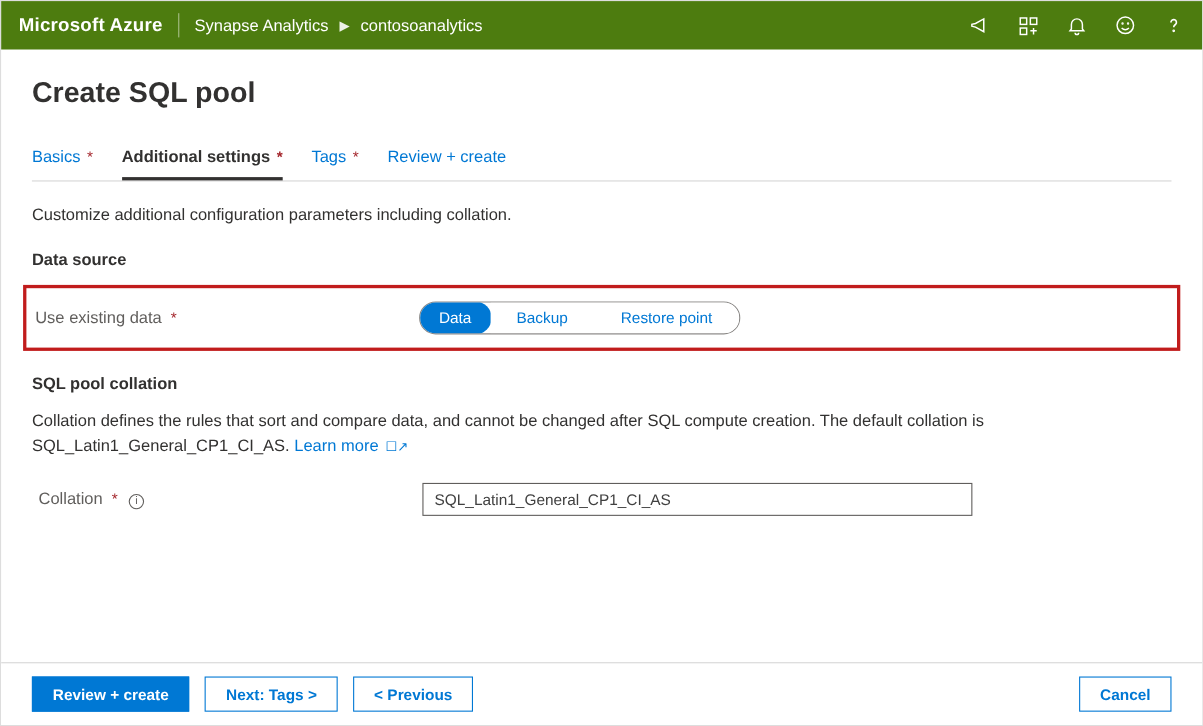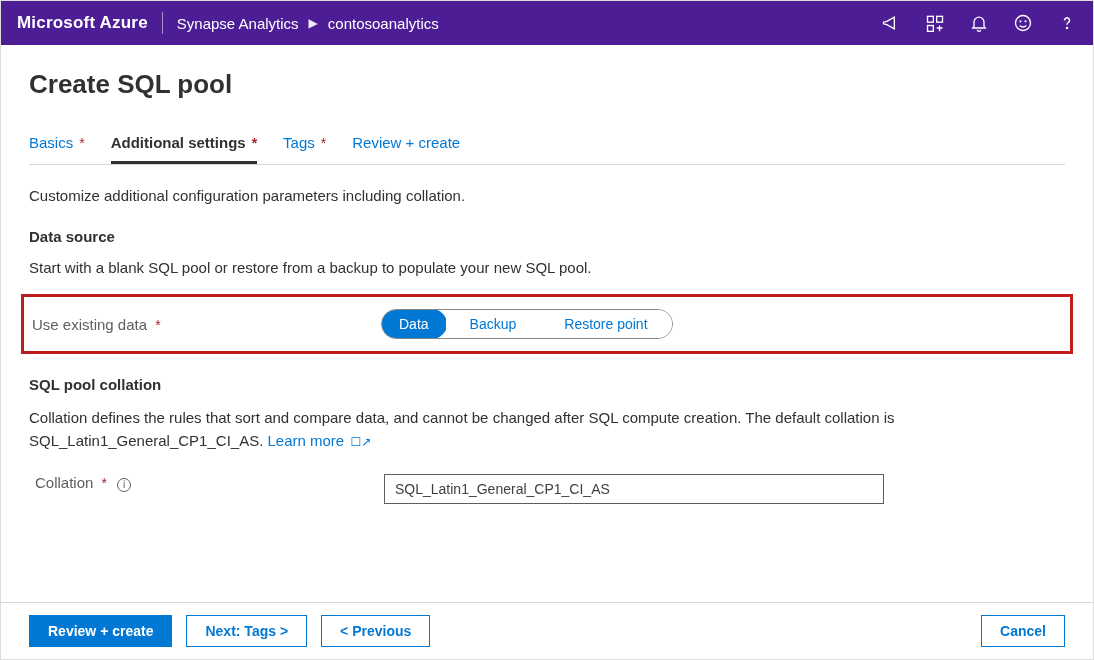--- a/index.html
+++ b/index.html
@@ -9,21 +9,21 @@
     color: #323130;
     background: #ffffff;
     width: 1094px;
     height: 660px;
     overflow: hidden;
     position: relative;
     border: 1px solid #ddd;
   }
   
   .topbar {
-    background: #4c1d95;
+    background: #4d7c0f;
     height: 44px;
     display: flex;
     align-items: center;
     color: #fff;
     padding: 0 16px;
     justify-content: space-between;
   }
   .topbar-left { display: flex; align-items: center; gap: 14px; }
   .brand { font-size: 17px; font-weight: 600; letter-spacing: .2px; }
   .divider-v { width: 1px; height: 22px; background: rgba(255,255,255,0.5); }
@@ -116,20 +116,21 @@
     padding: 0 18px;
   }
 
   .para { font-size: 15px; line-height: 1.5; max-width: 900px; }
   .learn-link { color:#0078d4; text-decoration:none; cursor:pointer; }
   .ext-icon { font-size: 12px; margin-left:2px; }
 
   
   .form-row {
     display: flex;
+    align-items: center;
     margin-top: 22px;
   }
   .info-icon {
     display:inline-flex; width:14px; height:14px; border:1px solid #605e5c;
     border-radius:50%; font-size:10px; align-items:center; justify-content:center;
     color:#605e5c; margin-left:6px;
   }
 
   .text-input {
     height: 30px;
@@ -235,21 +236,20 @@
       <span class="req-star">*</span>
     </div>
     <div class="tab">
       <span>Review + create</span>
     </div>
   </div>
 
   <p class="desc">Customize additional configuration parameters including collation.</p>
 
   <h3 class="section-h">Data source</h3>
-  <p class="section-sub">Start with a blank SQL pool or restore from a backup to populate your new SQL pool.</p>
 
   <div class="highlight-box">
     <div class="form-label">
       <span>Use existing data</span>
       <span class="req-star">*</span>
     </div>
     <div class="pill-group">
       <div class="pill selected">Data</div>
       <div class="pill">Backup</div>
       <div class="pill">Restore point</div>

